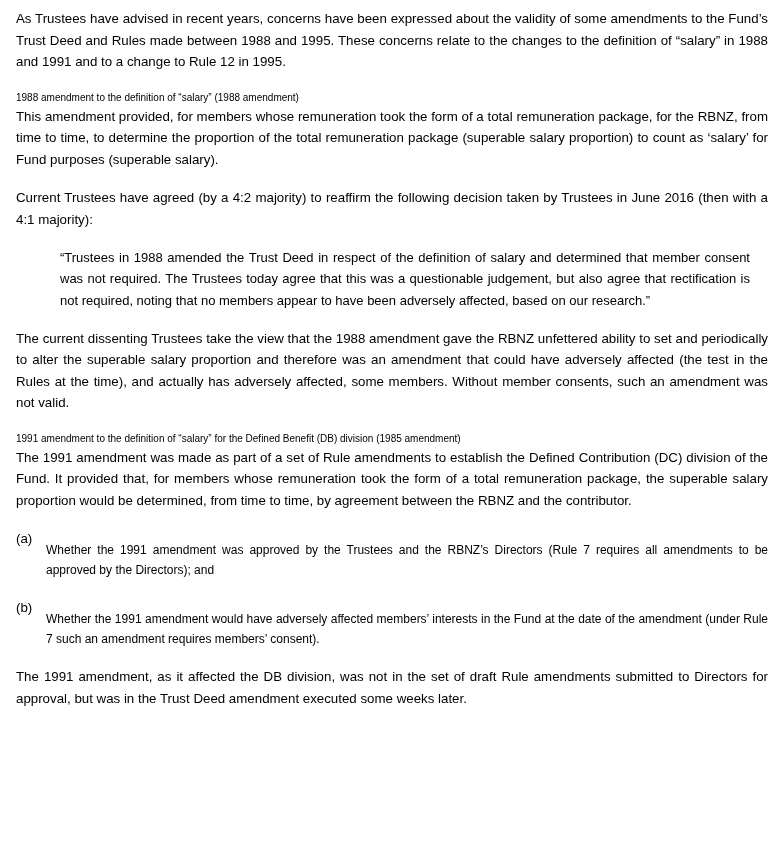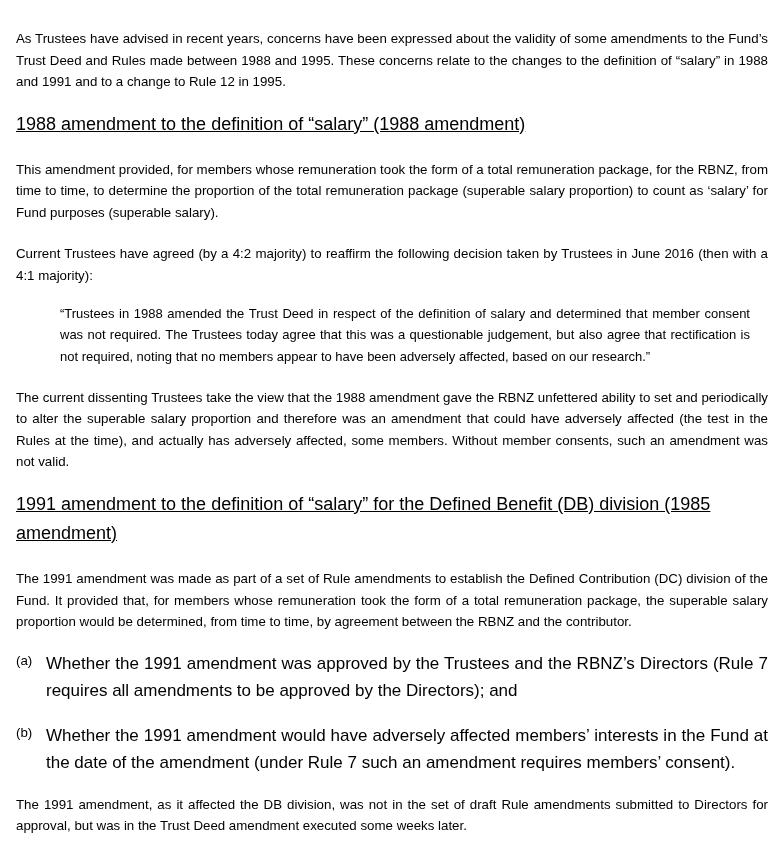--- a/index.html
+++ b/index.html
@@ -30,29 +30,27 @@
   }
   p {
     margin: 0;
     font-size: 13.3px;
     line-height: 1.62;
     text-align: justify;
     text-justify: inter-word;
   }
   p.body-para {
     margin-bottom: 17px;
-    margin-top: 20px;
   }
   p.tight {
     margin-bottom: 0;
   }
   .sub-head {
-    font-size: 18px;
+    font-size: 10px;
     line-height: 1.62;
-    text-decoration: underline;
     margin: 0 0 0 0;
   }
   .quote {
     margin: 0 0 17px 44px;
     padding-right: 18px;
     font-size: 13px;
     line-height: 1.62;
     text-align: justify;
   }
   .list-item {
@@ -60,23 +58,24 @@
     margin-bottom: 17px;
   }
   .list-marker {
     width: 30px;
     flex: 0 0 30px;
     font-size: 13.3px;
     line-height: 1.62;
   }
   .list-text {
     flex: 1 1 auto;
-    font-size: 17px;
+    font-size: 12px;
     line-height: 1.62;
     text-align: justify;
+    margin-top: 13px;
   }
 </style>
 </head>
 <body>
 
 <div class="page">
 
 
   <p class="body-para">As Trustees have advised in recent years, concerns have been expressed about the validity of some amendments to the Fund’s Trust Deed and Rules made between 1988 and 1995. These concerns relate to the changes to the definition of “salary” in 1988 and 1991 and to a change to Rule 12 in 1995.</p>
 

